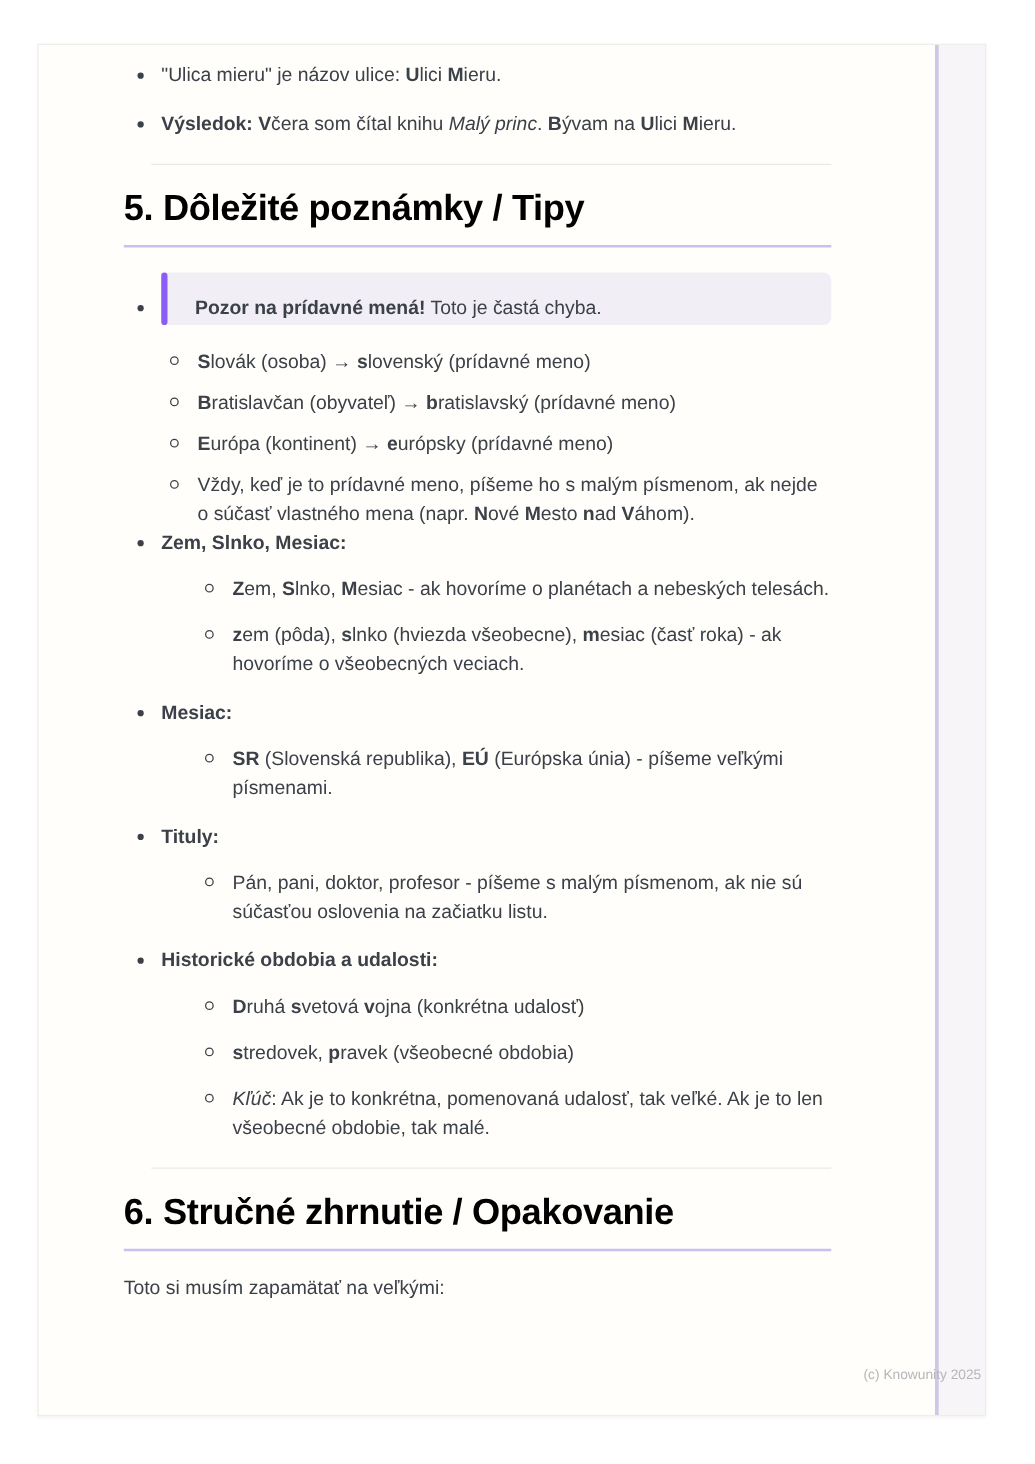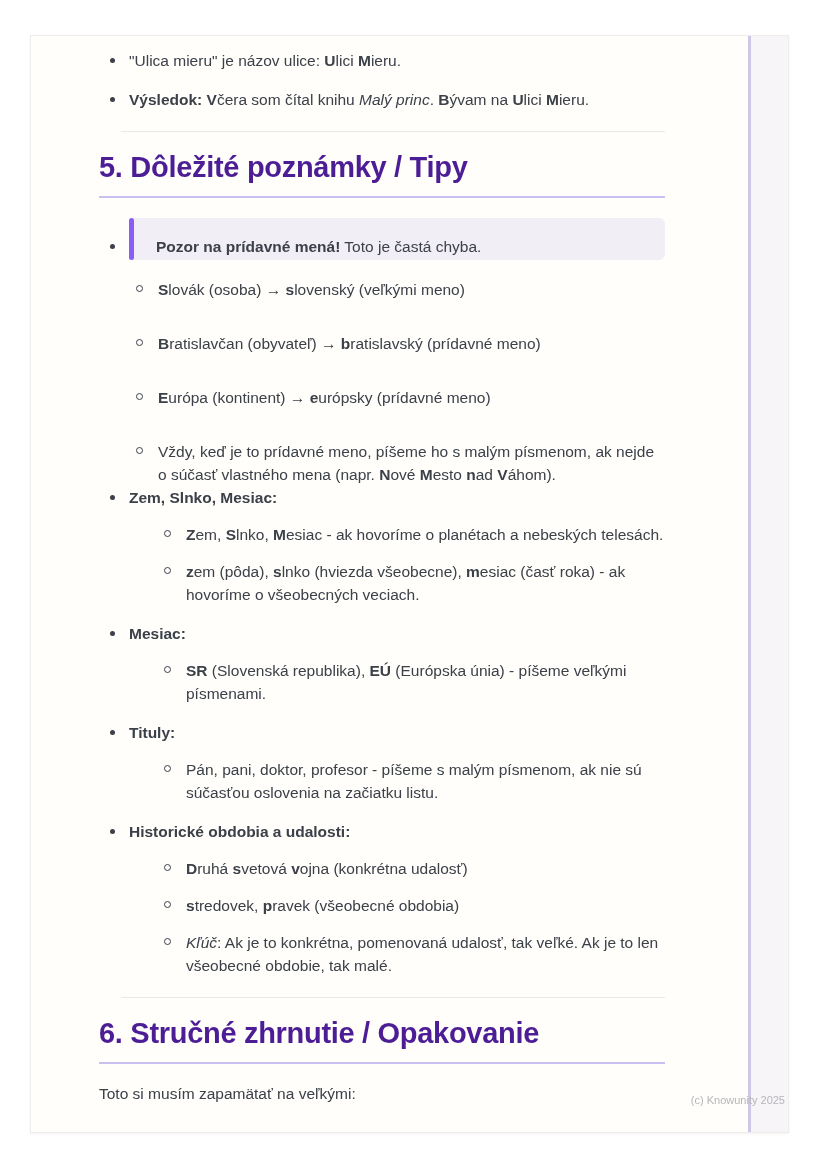--- a/index.html
+++ b/index.html
@@ -21,28 +21,28 @@
     color:#3b4049;font-size:15.5px;line-height:23px;z-index:2;
   }
   ul{list-style:none;margin:0;padding:0;}
   .intro-list{padding-top:13px;}
   .li1{position:relative;padding-left:30px;}
   .li1 + .li1{margin-top:16px;}
   .dot{position:absolute;left:11px;top:9px;width:5px;height:5px;background:#3b4049;border-radius:50%;}
   .rule{border:0;border-top:1px solid #e9e9e6;margin:20px 0 0 22px;}
   .h{
     margin:18px 0 0 0;padding:0 0 12px 0;border-bottom:2px solid #c9c0f2;
-    color:#4c1d95;font-size:29px;line-height:34px;font-weight:700;letter-spacing:-0.3px;
+    color:#000000;font-size:29px;line-height:34px;font-weight:700;letter-spacing:-0.3px;
   }
   .callout-item{margin-top:20px;}
   .callout-item > .dot{top:26px;}
   .callout{position:relative;background:#f1eff5;border-radius:6px;padding:17px 20px 2px 27px;}
   .cbar{position:absolute;left:0;top:0;width:5px;height:100%;background:#8b5cf6;border-radius:6px;}
   .li2{position:relative;padding-left:22px;}
-  .li2 + .li2{margin-top:31px;}
+  .li2 + .li2{margin-top:10px;}
   .circ{
     position:absolute;left:0;top:7px;width:5px;height:5px;
     border:1.5px solid #3b4049;border-radius:50%;background:transparent;
   }
   .sub-shallow{margin-left:37px;margin-top:18px;}
   .group{}
   .group-sub{margin-left:35px;margin-top:2px;}
   .group-sub .li2{margin-top:14px;}
   .para{margin:18px 0 0 0;}
   .b{font-weight:700;}
@@ -79,21 +79,21 @@
         <div class="callout">
           <span class="cbar"></span>
           <span><span class="b">Pozor na prídavné mená!</span><span> Toto je častá chyba.</span></span>
         </div>
       </li>
     </ul>
 
     <ul class="sub-shallow">
       <li class="li2">
         <span class="circ"></span>
-        <span><span class="b">S</span><span>lovák (osoba) → </span><span class="b">s</span><span>lovenský (veľkými meno)</span></span>
+        <span><span class="b">S</span><span>lovák (osoba) → </span><span class="b">s</span><span>lovenský (prídavné meno)</span></span>
       </li>
       <li class="li2">
         <span class="circ"></span>
         <span><span class="b">B</span><span>ratislavčan (obyvateľ) → </span><span class="b">b</span><span>ratislavský (prídavné meno)</span></span>
       </li>
       <li class="li2">
         <span class="circ"></span>
         <span><span class="b">E</span><span>urópa (kontinent) → </span><span class="b">e</span><span>urópsky (prídavné meno)</span></span>
       </li>
       <li class="li2">

